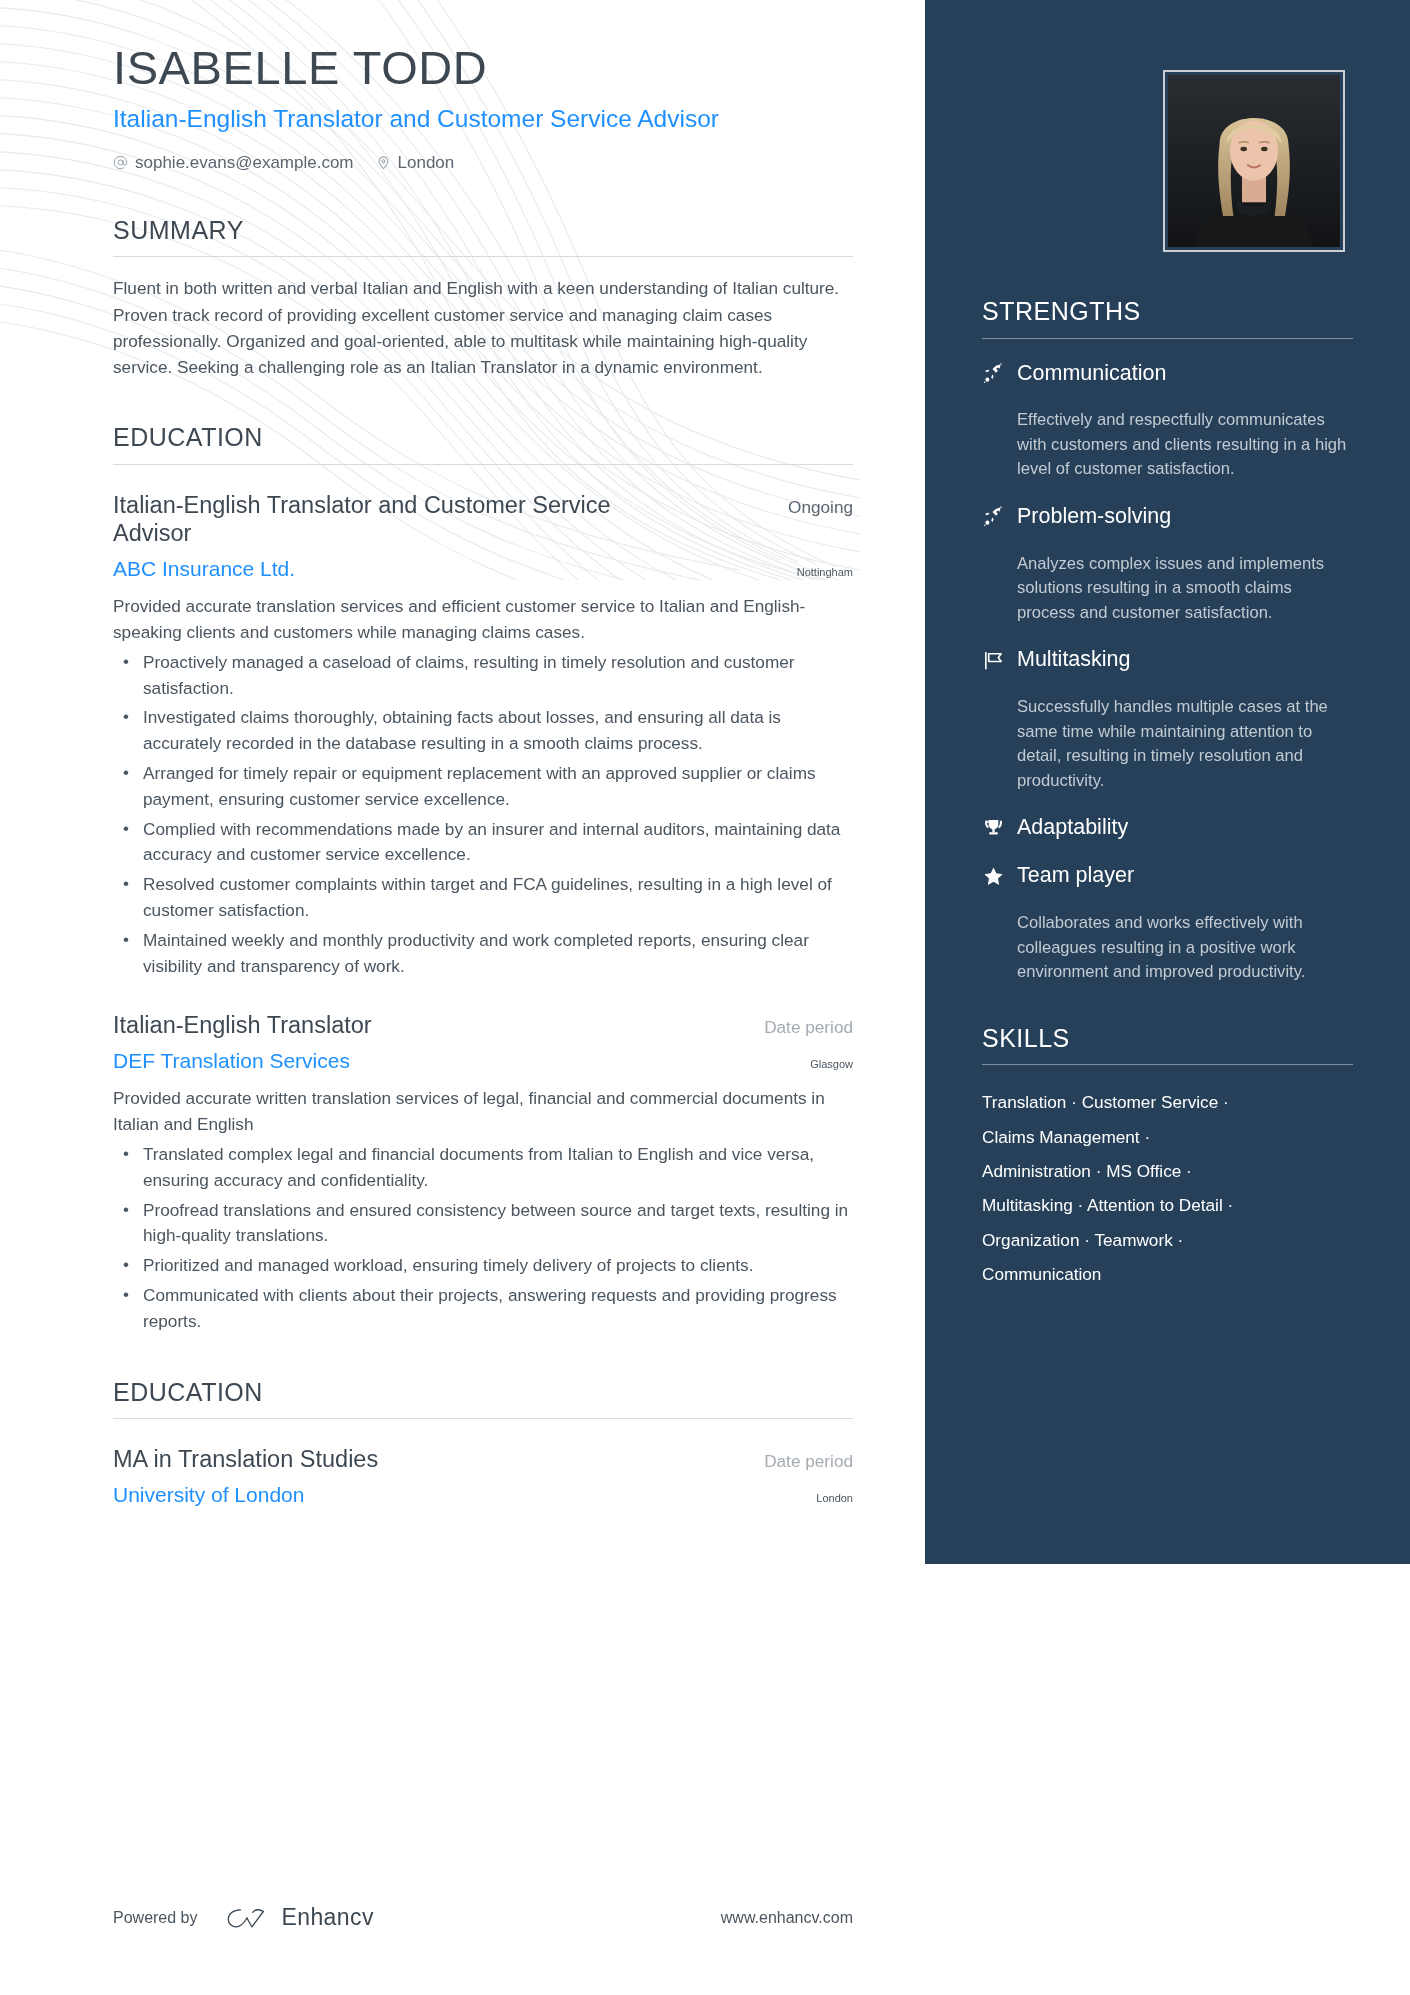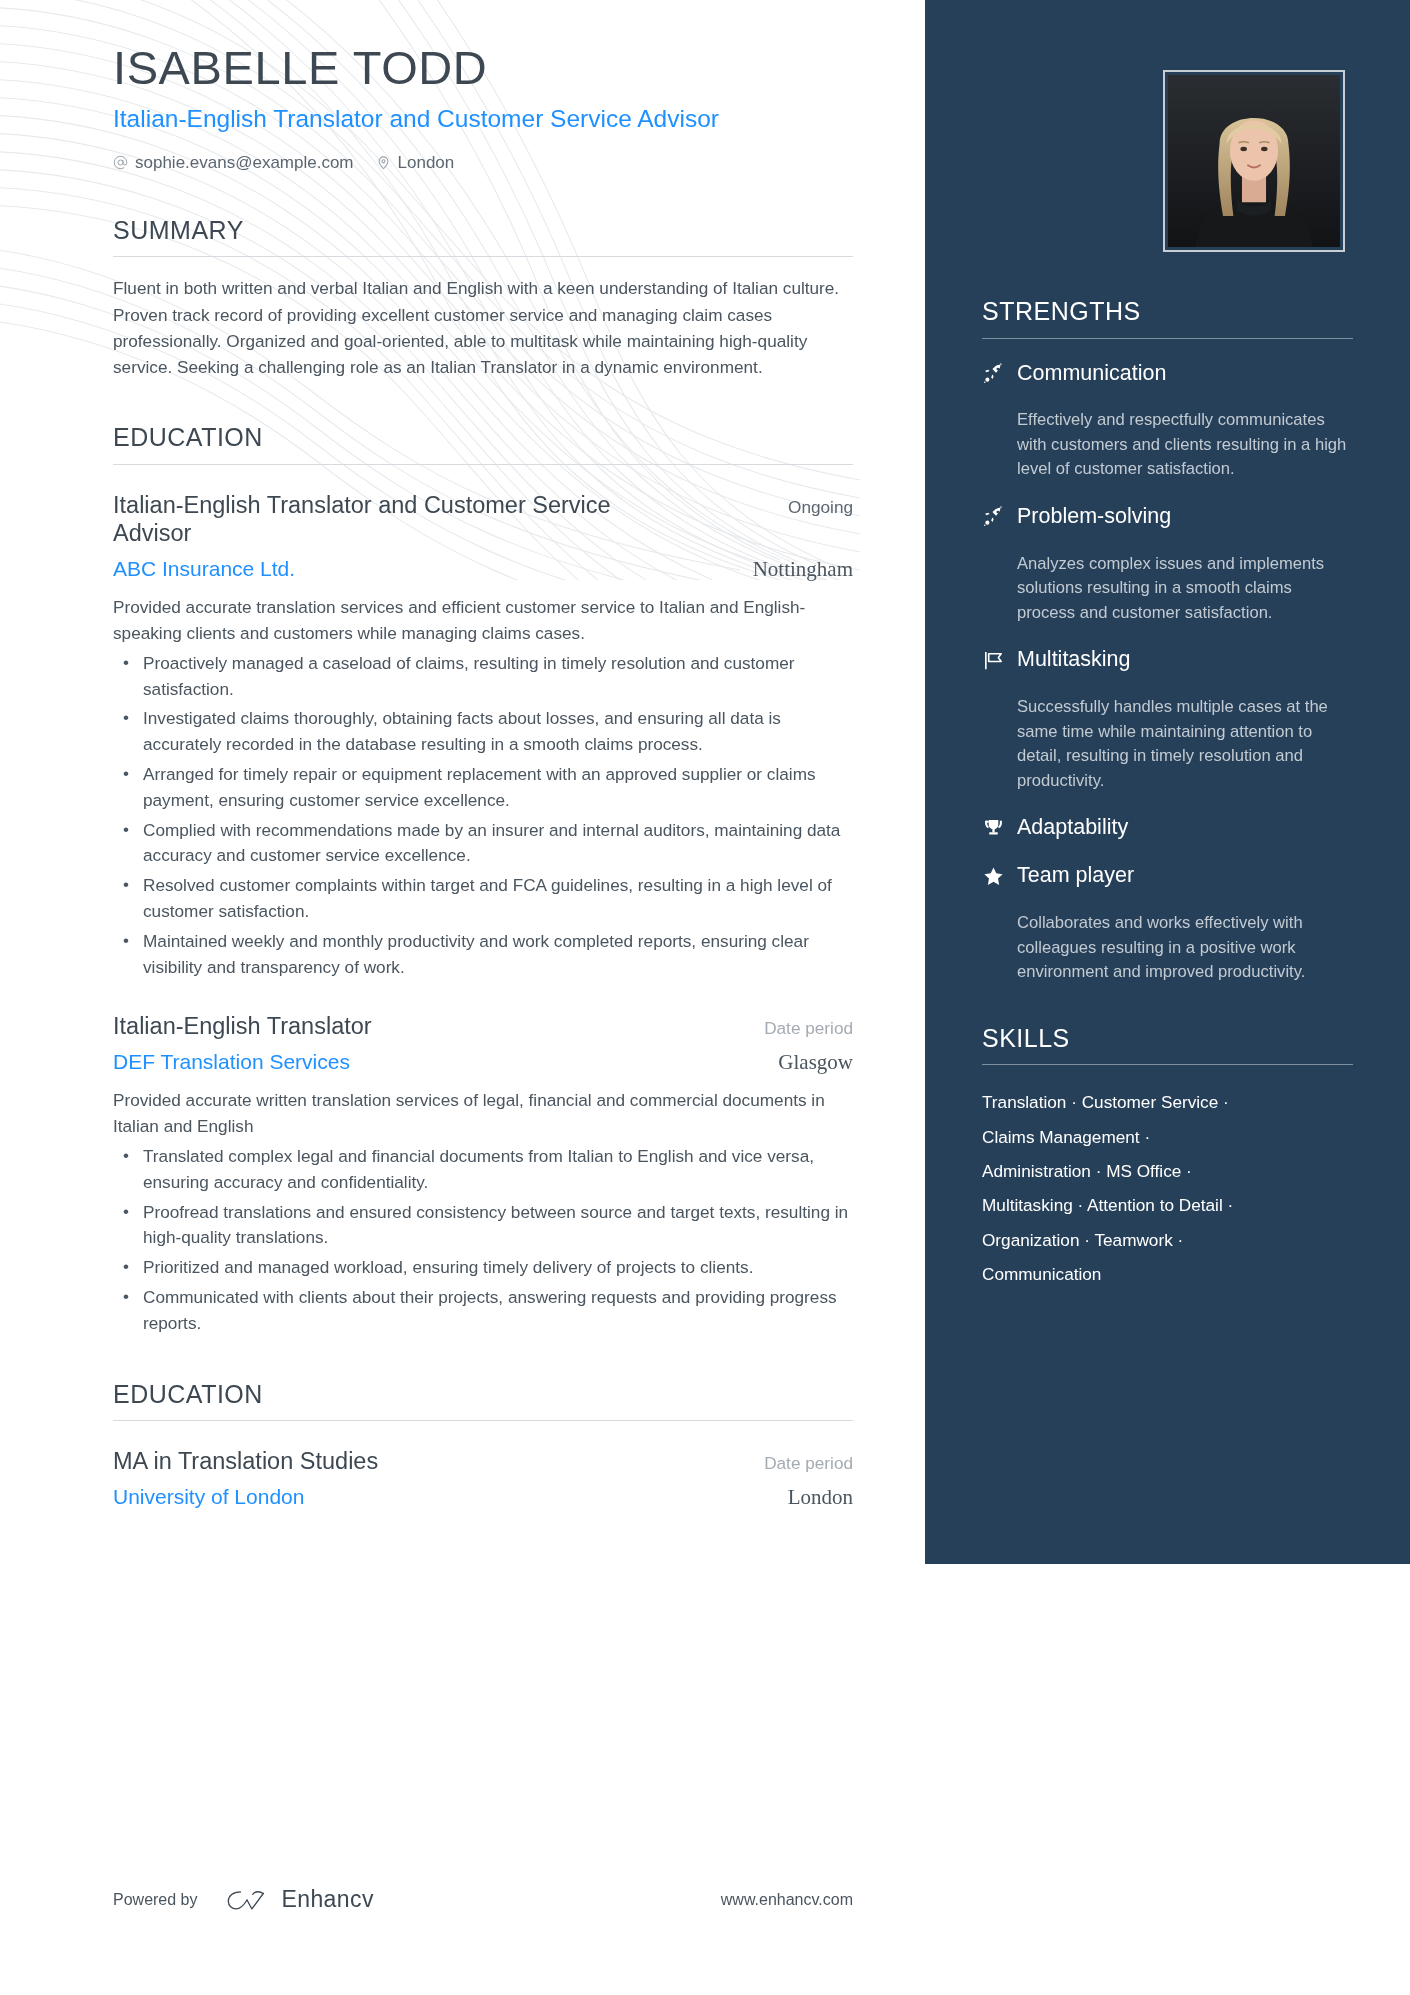--- a/index.html
+++ b/index.html
@@ -126,24 +126,23 @@
     align-items: baseline;
     gap: 24px;
     margin-top: 9px;
   }
   .entry-org {
     font-size: 21px;
     color: #1e90ff;
     font-weight: 400;
   }
   .entry-loc {
-    font-size: 21px;
+    font-size: 11px;
     color: #4a555f;
     white-space: nowrap;
-    font-family: Liberation Serif, serif;
   }
 
   .entry-desc {
     font-size: 17.2px;
     line-height: 1.5;
     color: #4a555f;
     margin-top: 13px;
     max-width: 760px;
   }
 
@@ -164,21 +163,21 @@
     top: -1px;
     color: #4a555f;
     font-size: 17px;
   }
 
   
   #footer {
     position: absolute;
     left: 113px;
     right: 72px;
-    bottom: 82px;
+    bottom: 64px;
     display: flex;
     align-items: center;
     justify-content: space-between;
   }
   #footer-left { display: flex; align-items: center; gap: 26px; }
   #powered-label { font-size: 16px; color: #4a555f; }
   #brand { display: flex; align-items: center; gap: 12px; }
   #brand-mark { width: 46px; height: 26px; color: #3d4852; }
   #brand-mark svg { width: 100%; height: 100%; display: block; }
   #brand-name {

